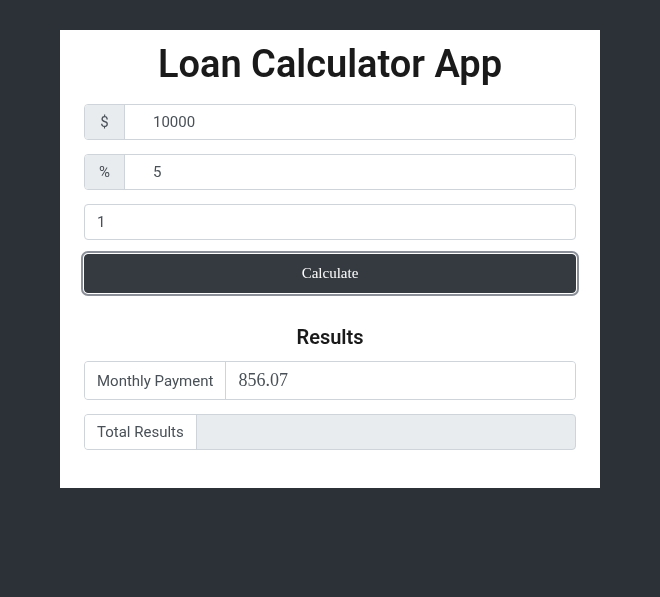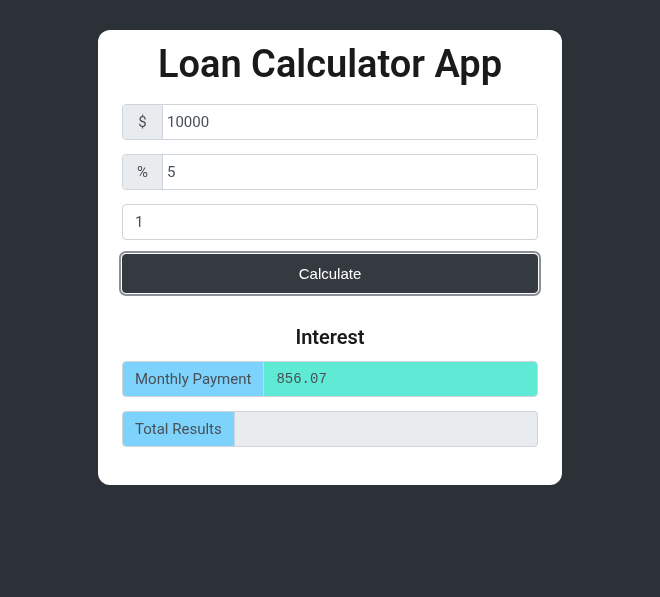--- a/index.html
+++ b/index.html
@@ -9,23 +9,23 @@
     }
     body {
       font-family: "Segoe UI", -apple-system, BlinkMacSystemFont, Roboto, "Helvetica Neue", Arial, sans-serif;
       background: #2c3037;
       width: 660px;
       height: 597px;
       overflow: hidden;
     }
     .card {
       background: #ffffff;
-      width: 464px;
+      width: 540px;
       margin: 30px auto 0;
-      border-radius: 12px;
+      border-radius: 0;
       padding: 12px 24px 24px;
     }
     .title {
       text-align: center;
       font-size: 38px;
       font-weight: 600;
       color: #1a1a1a;
       margin-bottom: 18px;
     }
     .input-group {
@@ -45,21 +45,21 @@
       display: flex;
       align-items: center;
       min-width: 40px;
       justify-content: center;
     }
     .input-group input {
       flex: 1;
       border: none;
       outline: none;
       font-size: 15px;
-      padding: 8px 4px;
+      padding: 8px 28px;
       color: #495057;
       font-family: inherit;
     }
     .solo-input {
       width: 100%;
       border: 1px solid #ced4da;
       border-radius: 4px;
       font-size: 15px;
       padding: 8px 12px;
       color: #495057;
@@ -72,58 +72,58 @@
       width: 100%;
       background: #343a40;
       color: #ffffff;
       border: 1px solid #343a40;
       border-radius: 4px;
       font-size: 15px;
       padding: 10px 0;
       cursor: pointer;
       outline: 2px solid #8a8f98;
       outline-offset: 1px;
-      font-family: Liberation Sans, sans-serif;
+      font-family: Liberation Serif, serif;
     }
     .results-title {
       text-align: center;
       font-size: 20px;
       font-weight: 600;
       color: #1a1a1a;
       margin-top: 32px;
       margin-bottom: 12px;
     }
     .result-group {
       display: flex;
       align-items: stretch;
       margin-bottom: 14px;
       border: 1px solid #ced4da;
       border-radius: 4px;
       overflow: hidden;
       background: #e9ecef;
     }
     .result-group .label {
-      background: #7dd3fc;
+      background: #ffffff;
       color: #495057;
       font-size: 15px;
       padding: 8px 12px;
       border-right: 1px solid #ced4da;
       display: flex;
       align-items: center;
       white-space: nowrap;
     }
     .result-group .value {
       flex: 1;
       border: none;
       outline: none;
-      font-size: 14px;
+      font-size: 18px;
       padding: 8px 12px;
       color: #495057;
-      background: #5eead4;
-      font-family: Liberation Mono, monospace;
+      background: #ffffff;
+      font-family: Liberation Serif, serif;
     }
   </style>
 </head>
 <body>
 
 <div class="card">
   <h1 class="title">Loan Calculator App</h1>
 
   <div class="input-group">
     <span class="addon">$</span>
@@ -132,21 +132,21 @@
 
   <div class="input-group">
     <span class="addon">%</span>
     <input type="text" value="5" style="">
   </div>
 
   <input class="solo-input" type="text" value="1" style="">
 
   <button class="calc-btn">Calculate</button>
 
-  <h2 class="results-title">Interest</h2>
+  <h2 class="results-title">Results</h2>
 
   <div class="result-group">
     <span class="label">Monthly Payment</span>
     <input class="value" type="text" disabled="" value="856.07" style="">
   </div>
 
   <div class="result-group">
     <span class="label">Total Results</span>
   </div>
 

